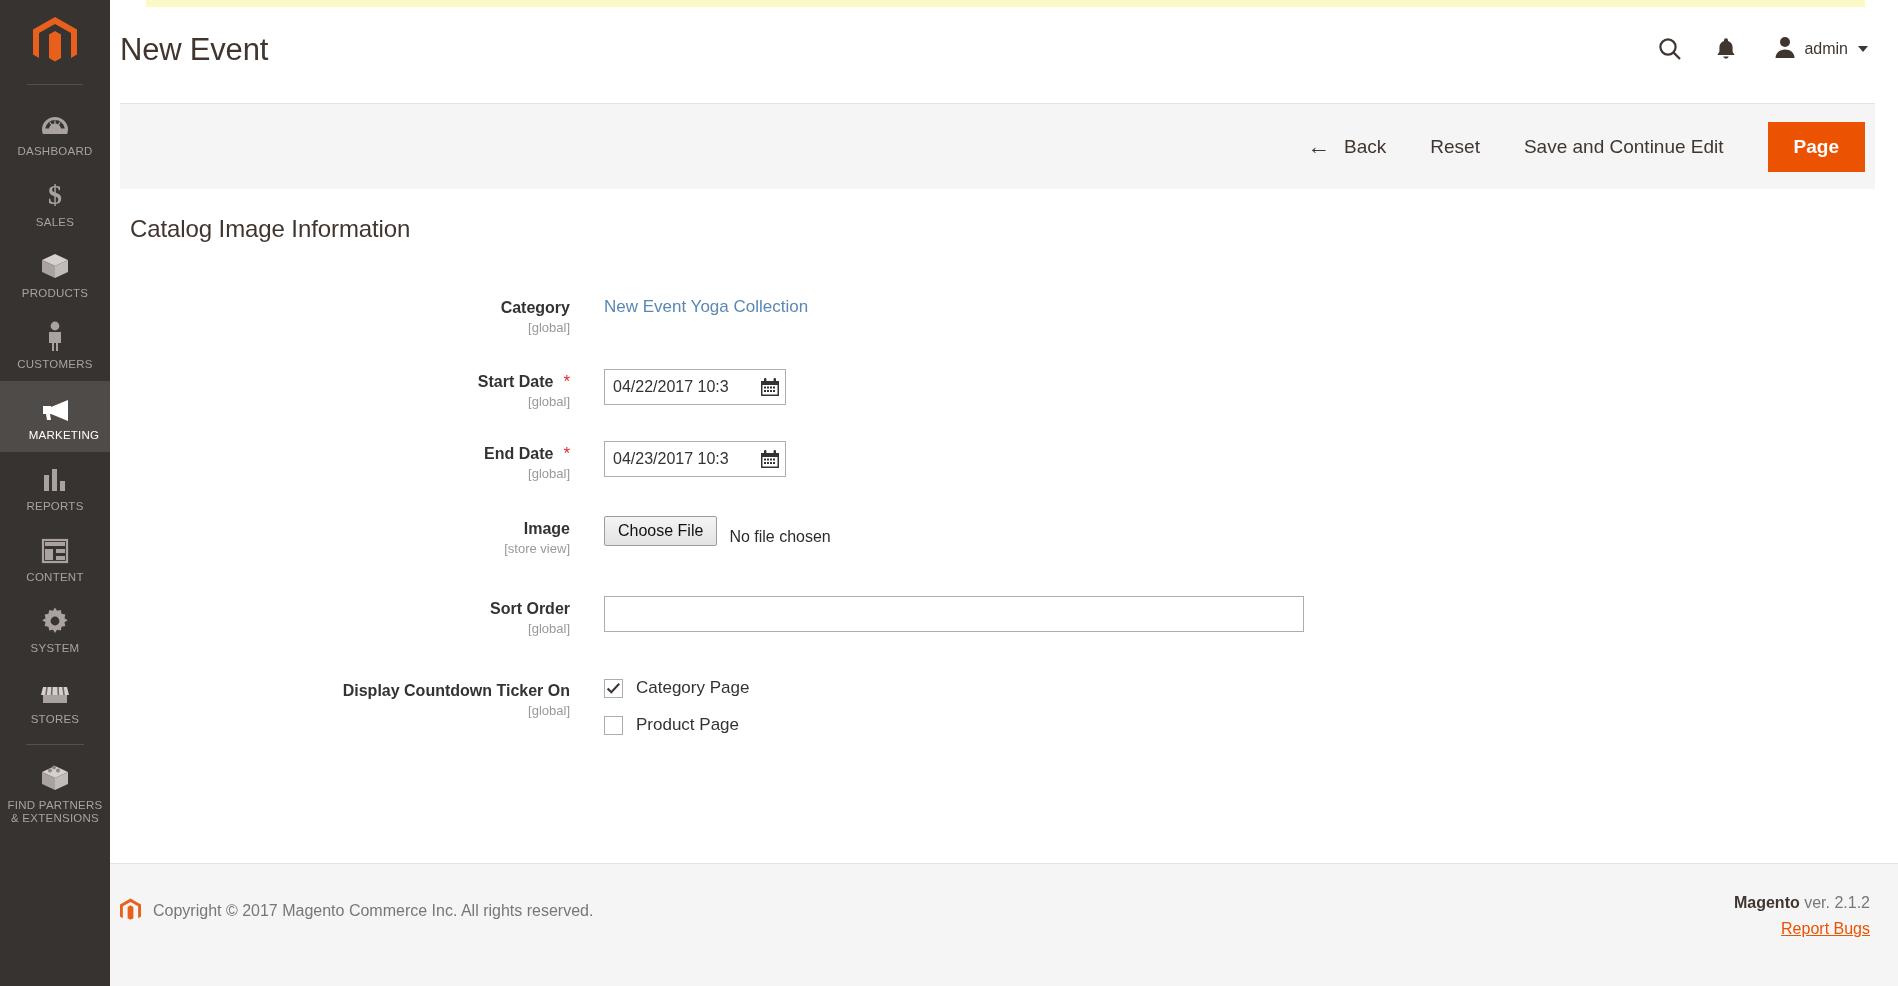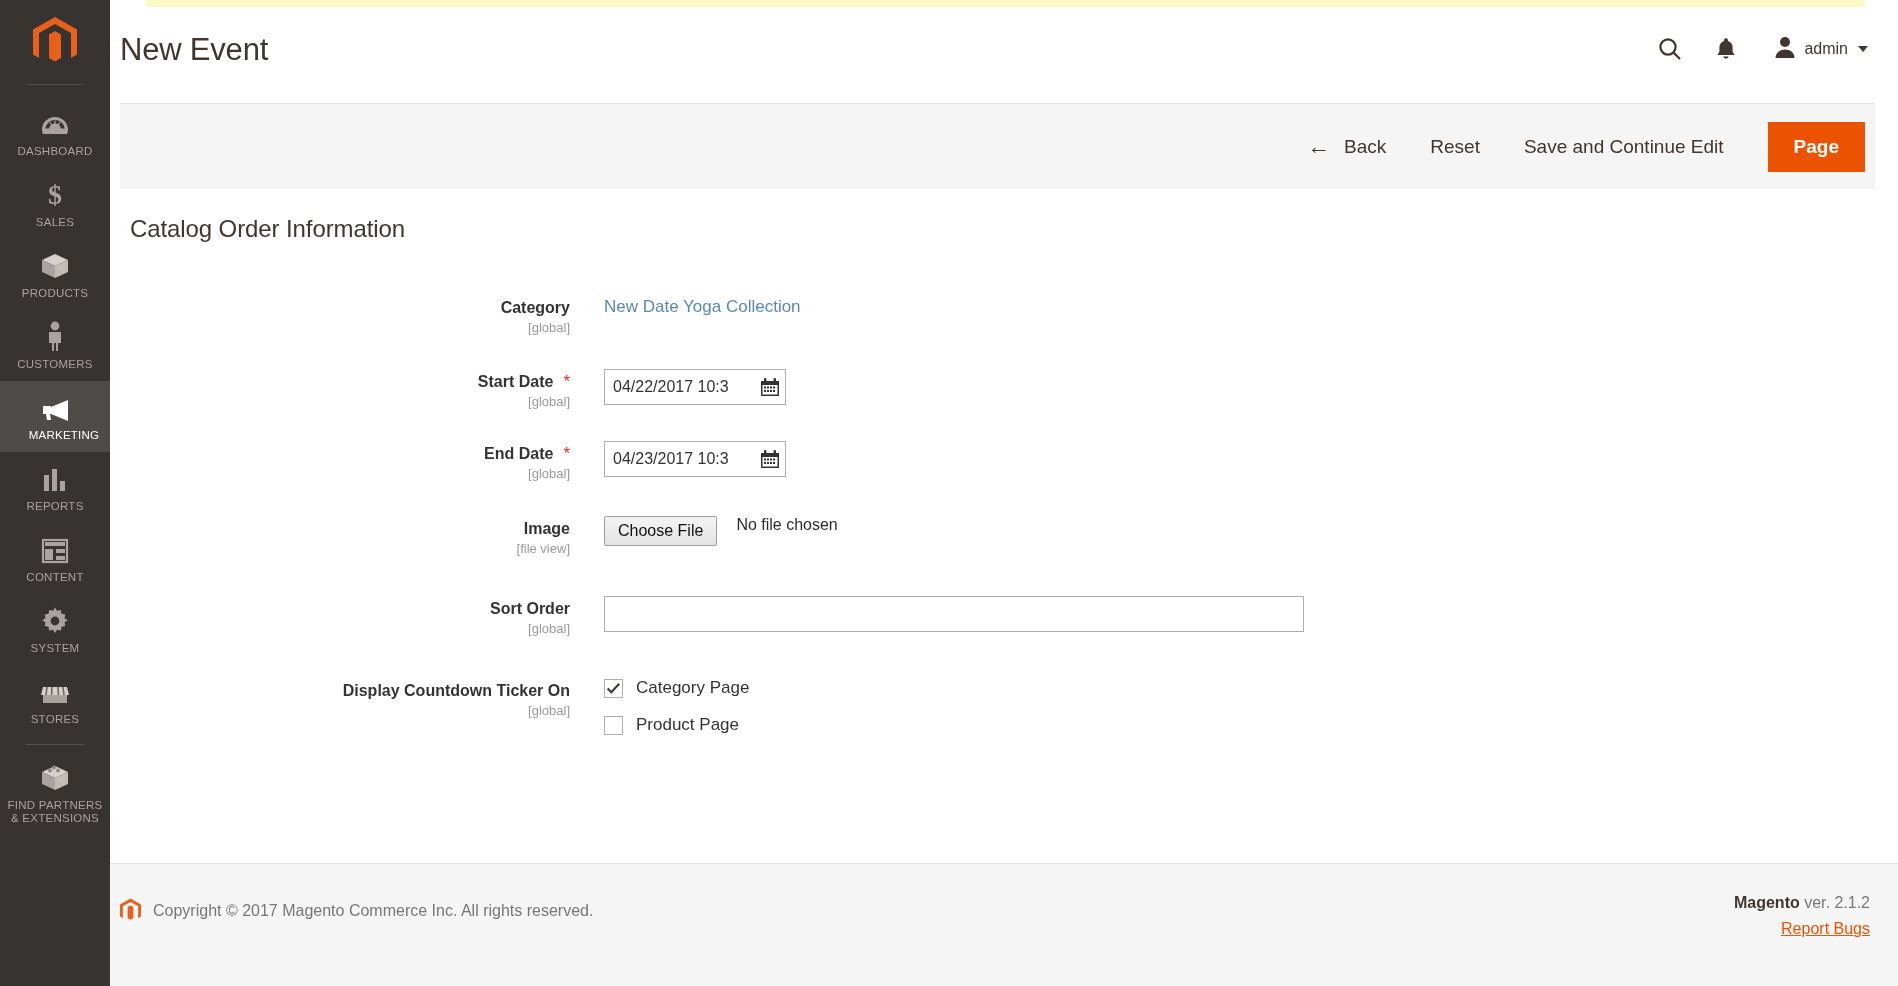--- a/index.html
+++ b/index.html
@@ -214,21 +214,21 @@
     font-family: "Liberation Sans", sans-serif;
     background: #fff;
     outline: none;
   }
   .cal-btn {
     position: absolute;
     right: 6px; top: 8px;
     width: 20px; height: 20px;
     cursor: pointer;
   }
-  .file-row { display: flex; align-items: flex-start; gap: 19px; }
+  .file-row { display: flex; align-items: flex-end; gap: 12px; }
   .choose-file {
     background: linear-gradient(#f4f4f4, #e3e3e3);
     border: 1px solid #9d9d9d;
     border-radius: 2px;
     font-size: 16px;
     color: #111;
     padding: 5px 13px;
     cursor: pointer;
     font-family: "Liberation Sans", sans-serif;
   }
@@ -457,29 +457,29 @@
       <div class="act-link">
         <span>Reset</span>
       </div>
       <div class="act-link">
         <span>Save and Continue Edit</span>
       </div>
       <button class="btn-save">Page</button>
     </div>
 
     <div id="form-area">
-      <div class="section-title">Catalog Order Information</div>
+      <div class="section-title">Catalog Image Information</div>
 
       <div class="field-row" style="margin-top:49px;">
         <div class="field-label-col">
           <span class="field-label">Category</span>
           <span class="field-scope">[global]</span>
         </div>
         <div class="field-ctl-col">
-          <span class="cat-link">New Date Yoga Collection</span>
+          <span class="cat-link">New Event Yoga Collection</span>
         </div>
       </div>
 
       <div class="field-row" style="margin-top:30px;">
         <div class="field-label-col">
           <span class="field-label">Start Date</span><span class="req-star">*</span>
           <span class="field-scope">[global]</span>
         </div>
         <div class="field-ctl-col">
           <span class="date-input-wrap">
@@ -532,21 +532,21 @@
                   </g>
                 </svg>
             </span>
           </span>
         </div>
       </div>
 
       <div class="field-row" style="margin-top:31px;">
         <div class="field-label-col">
           <span class="field-label">Image</span>
-          <span class="field-scope">[file view]</span>
+          <span class="field-scope">[store view]</span>
         </div>
         <div class="field-ctl-col">
           <div class="file-row">
             <button class="choose-file">Choose File</button>
             <span class="no-file">No file chosen</span>
           </div>
         </div>
       </div>
 
       <div class="field-row" style="margin-top:36px;">

